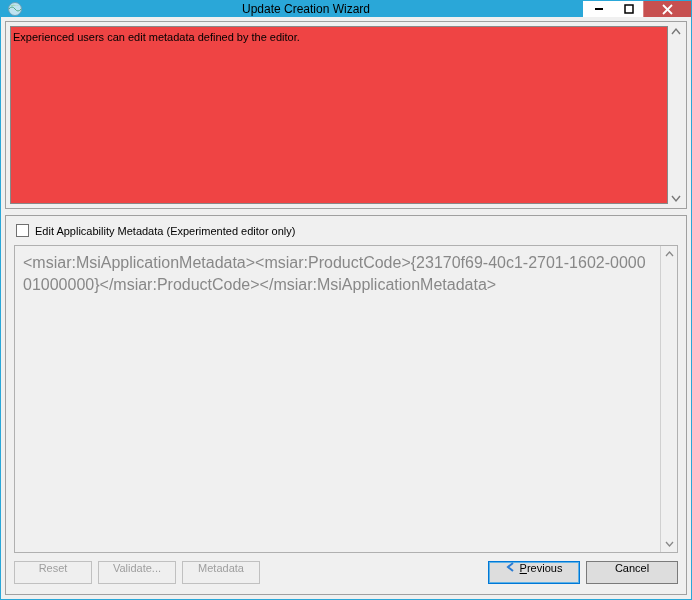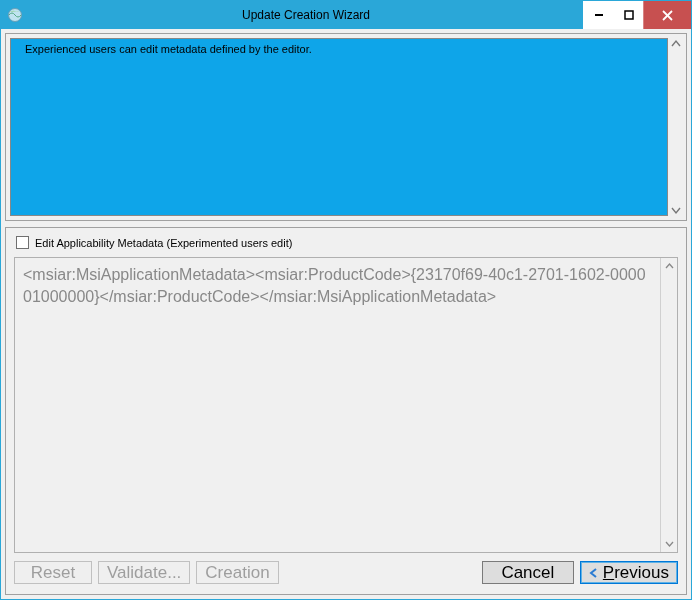--- a/index.html
+++ b/index.html
@@ -15,21 +15,21 @@
   }
   .window {
     width: 692px;
     height: 600px;
     border: 1px solid #2aa7d8;
     background: #fff;
     display: flex;
     flex-direction: column;
   }
   .titlebar {
-    height: 28px;
+    height: 16px;
     background: #2aa7d8;
     display: flex;
     align-items: stretch;
     color: #000;
     position: relative;
   }
   .titlebar .icon {
     width: 28px;
     display: flex;
     align-items: center;
@@ -82,22 +82,22 @@
     display: flex;
     flex-direction: column;
   }
   .topbox {
     position: absolute;
     left: 4px;
     right: 18px;
     top: 4px;
     bottom: 4px;
     border: 1px solid #888;
-    background: #0ea5e9;
-    padding: 4px 14px;
+    background: #ef4444;
+    padding: 4px 2px;
     font-size: 11px;
     color: #000;
   }
   .scroll-end {
     position: absolute;
     right: 2px;
     width: 16px;
     height: 16px;
     display: flex;
     align-items: center;
@@ -159,23 +159,22 @@
     align-items: center;
     padding: 6px 8px 10px 8px;
     gap: 6px;
   }
   .button-row .spacer { flex: 1; }
   .btn {
     height: 23px;
     min-width: 78px;
     border: 1px solid #adadad;
     background: #e1e1e1;
-    font-size: 17px;
-    display: flex;
-    align-items: center;
+    font-size: 11px;
+    display: flex;
     justify-content: center;
     padding: 0 8px;
     color: #6d6d6d;
     position: relative;
     gap: 4px;
   }
   .btn.disabled {
     color: #9e9e9e;
     border-color: #c0c0c0;
     background: #efefef;
@@ -243,21 +242,21 @@
       <div class="scroll-end down">
         <svg width="10" height="10">
             <path d="M1 3 L5 8 L9 3" fill="none" stroke="#777" stroke-width="1.4"></path>
           </svg>
       </div>
     </div>
 
     <div class="panel bottom">
       <div class="checkbox-row">
         <div class="checkbox"></div>
-        <span>Edit Applicability Metadata (Experimented users edit)</span>
+        <span>Edit Applicability Metadata (Experimented editor only)</span>
       </div>
 
       <div class="xml-area-wrap">
         <div class="xml-area">&lt;msiar:MsiApplicationMetadata&gt;&lt;msiar:ProductCode&gt;{23170f69-40c1-2701-1602-000001000000}&lt;/msiar:ProductCode&gt;&lt;/msiar:MsiApplicationMetadata&gt;</div>
         <div class="vscroll">
           <div class="arrow up">
             <svg width="9" height="9">
                 <path d="M1 6 L4.5 2 L8 6" fill="none" stroke="#888" stroke-width="1.3"></path>
               </svg>
           </div>
@@ -270,31 +269,31 @@
       </div>
 
       <div class="button-row">
         <div class="btn disabled">
           <span>Reset</span>
         </div>
         <div class="btn disabled">
           <span>Validate...</span>
         </div>
         <div class="btn disabled">
-          <span>Creation</span>
+          <span>Metadata</span>
         </div>
         <div class="spacer"></div>
-        <div class="btn nav">
-          <span>Cancel</span>
-        </div>
         <div class="btn nav default-btn">
           <span class="arrow-glyph-left">
             <svg width="10" height="10">
                 <path d="M7 1 L2 5 L7 9" fill="none" stroke="#2b7cd3" stroke-width="2"></path>
               </svg>
           </span>
           <span><span class="underline">P</span><span>revious</span></span>
         </div>
+        <div class="btn nav">
+          <span>Cancel</span>
+        </div>
       </div>
     </div>
 
   </div>
 </div>
 
 </body></html>

